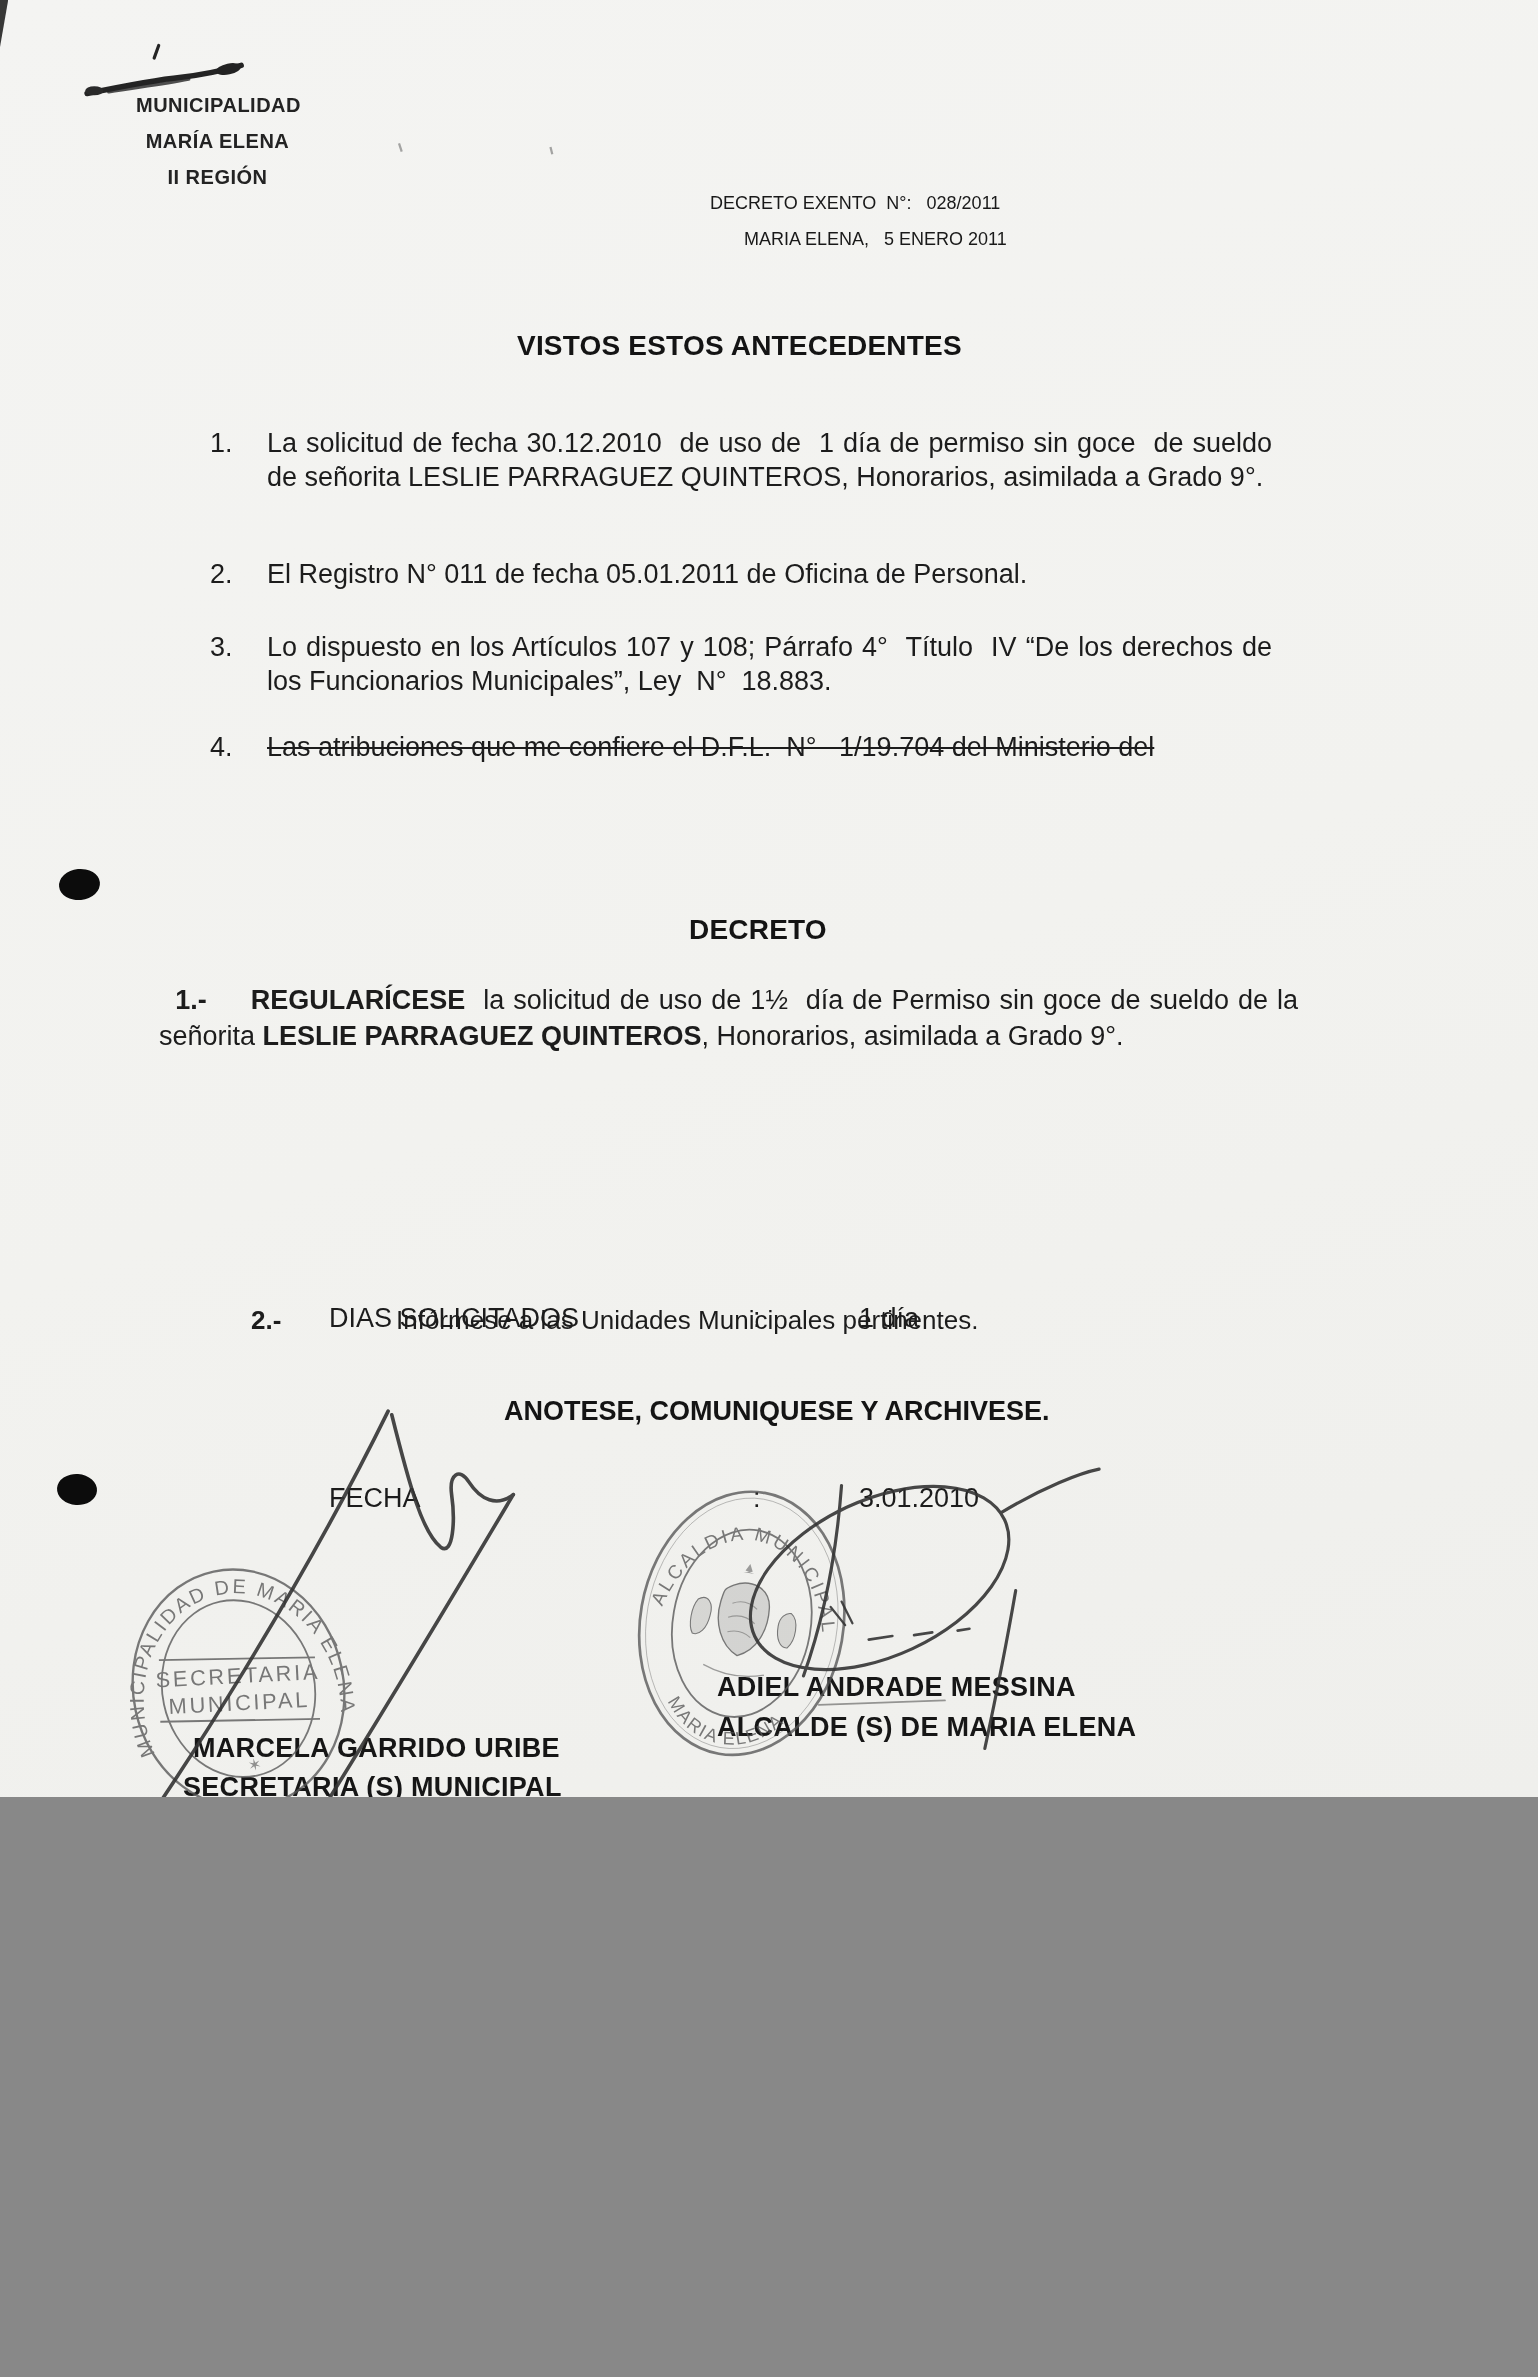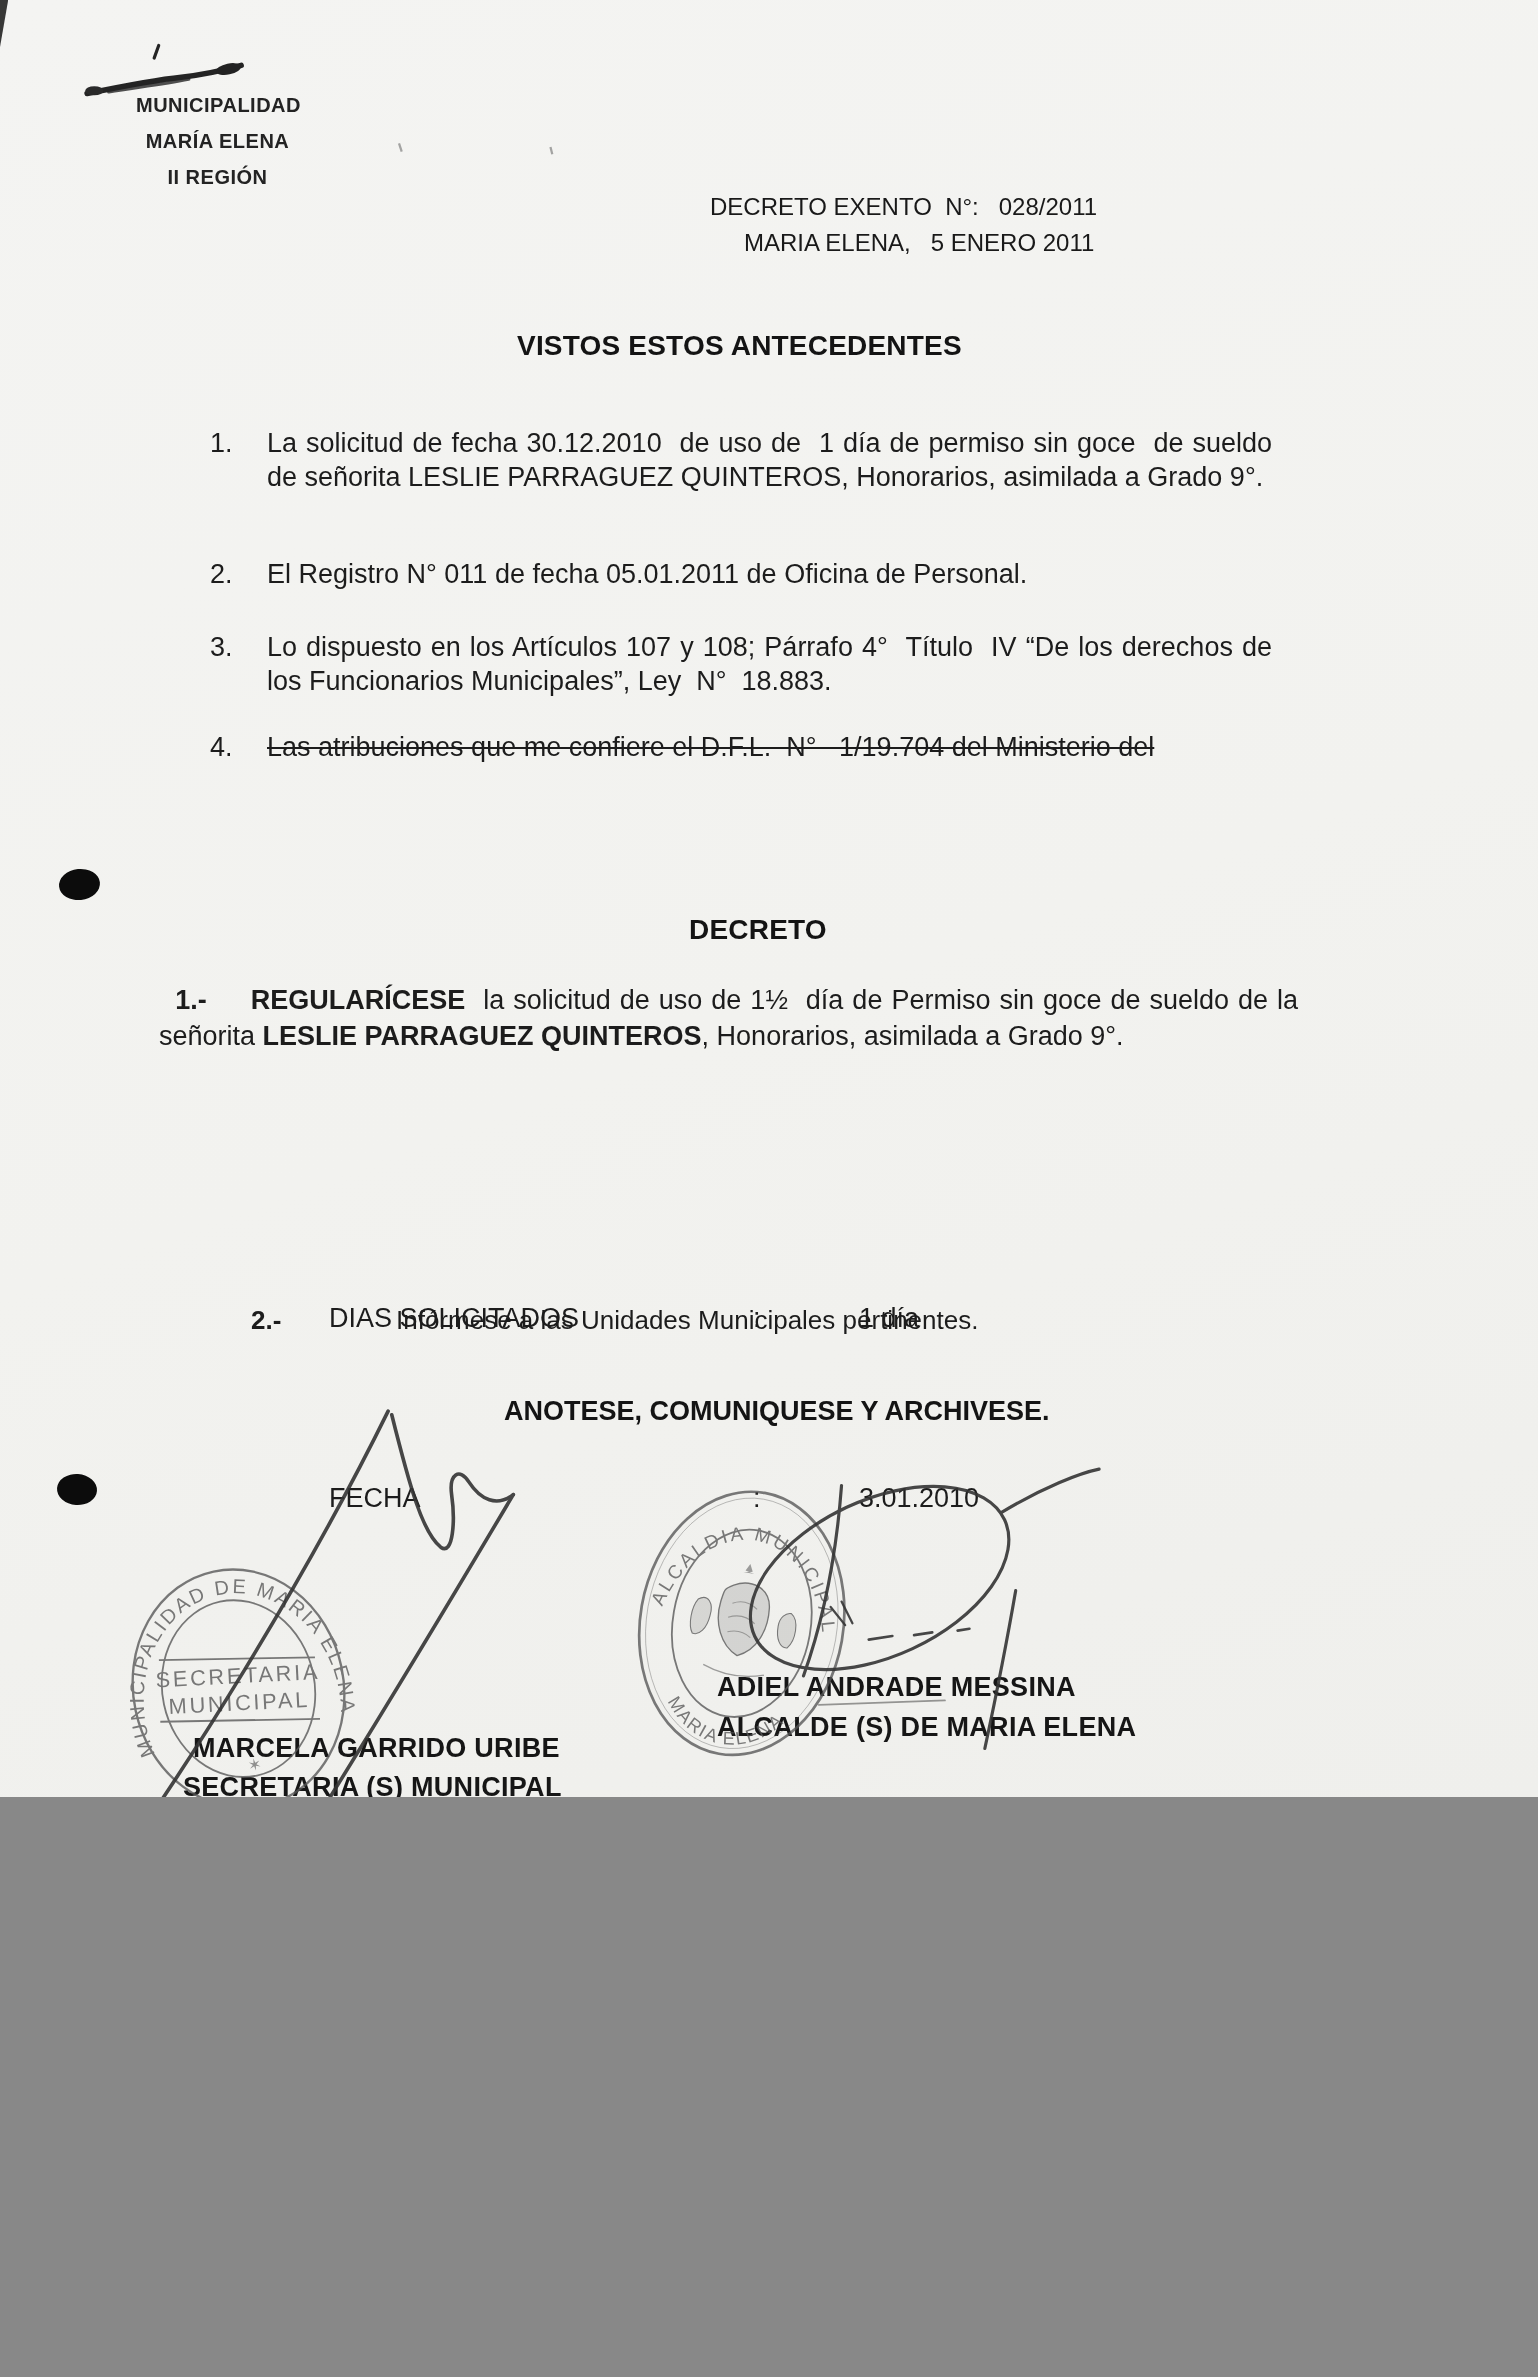--- a/index.html
+++ b/index.html
@@ -10,21 +10,21 @@
     background:linear-gradient(160deg,#f4f4f2 0%,#f2f2ef 55%,#efefec 100%);
     font-family:"Liberation Sans", sans-serif;
     color:#1c1c1c;
     overflow:hidden;
   }
   .abs{position:absolute;}
   
   .letterhead{left:136px;top:87px;width:163px;text-align:center;
     font-size:20px;font-weight:bold;line-height:36px;color:#232323;letter-spacing:0.5px;}
   
-  .hdr-line{font-size:24px;white-space:pre;color:#191919;}
+  .hdr-line{font-size:18px;white-space:pre;color:#191919;}
   .hdr1{left:710px;top:193px;}
   .hdr2{left:744px;top:229px;}
   
   .sec-title{font-weight:bold;font-size:28px;color:#141414;letter-spacing:0.2px;}
   .vistos-title{left:517px;top:330px;}
   .decreto-title{left:689px;top:914px;}
   .closing{left:504px;top:1396px;font-size:27px;font-weight:bold;color:#141414;}
   
   .li{left:210px;display:flex;font-size:27px;line-height:34px;}
   .li .num{width:33px;flex:0 0 33px;}

